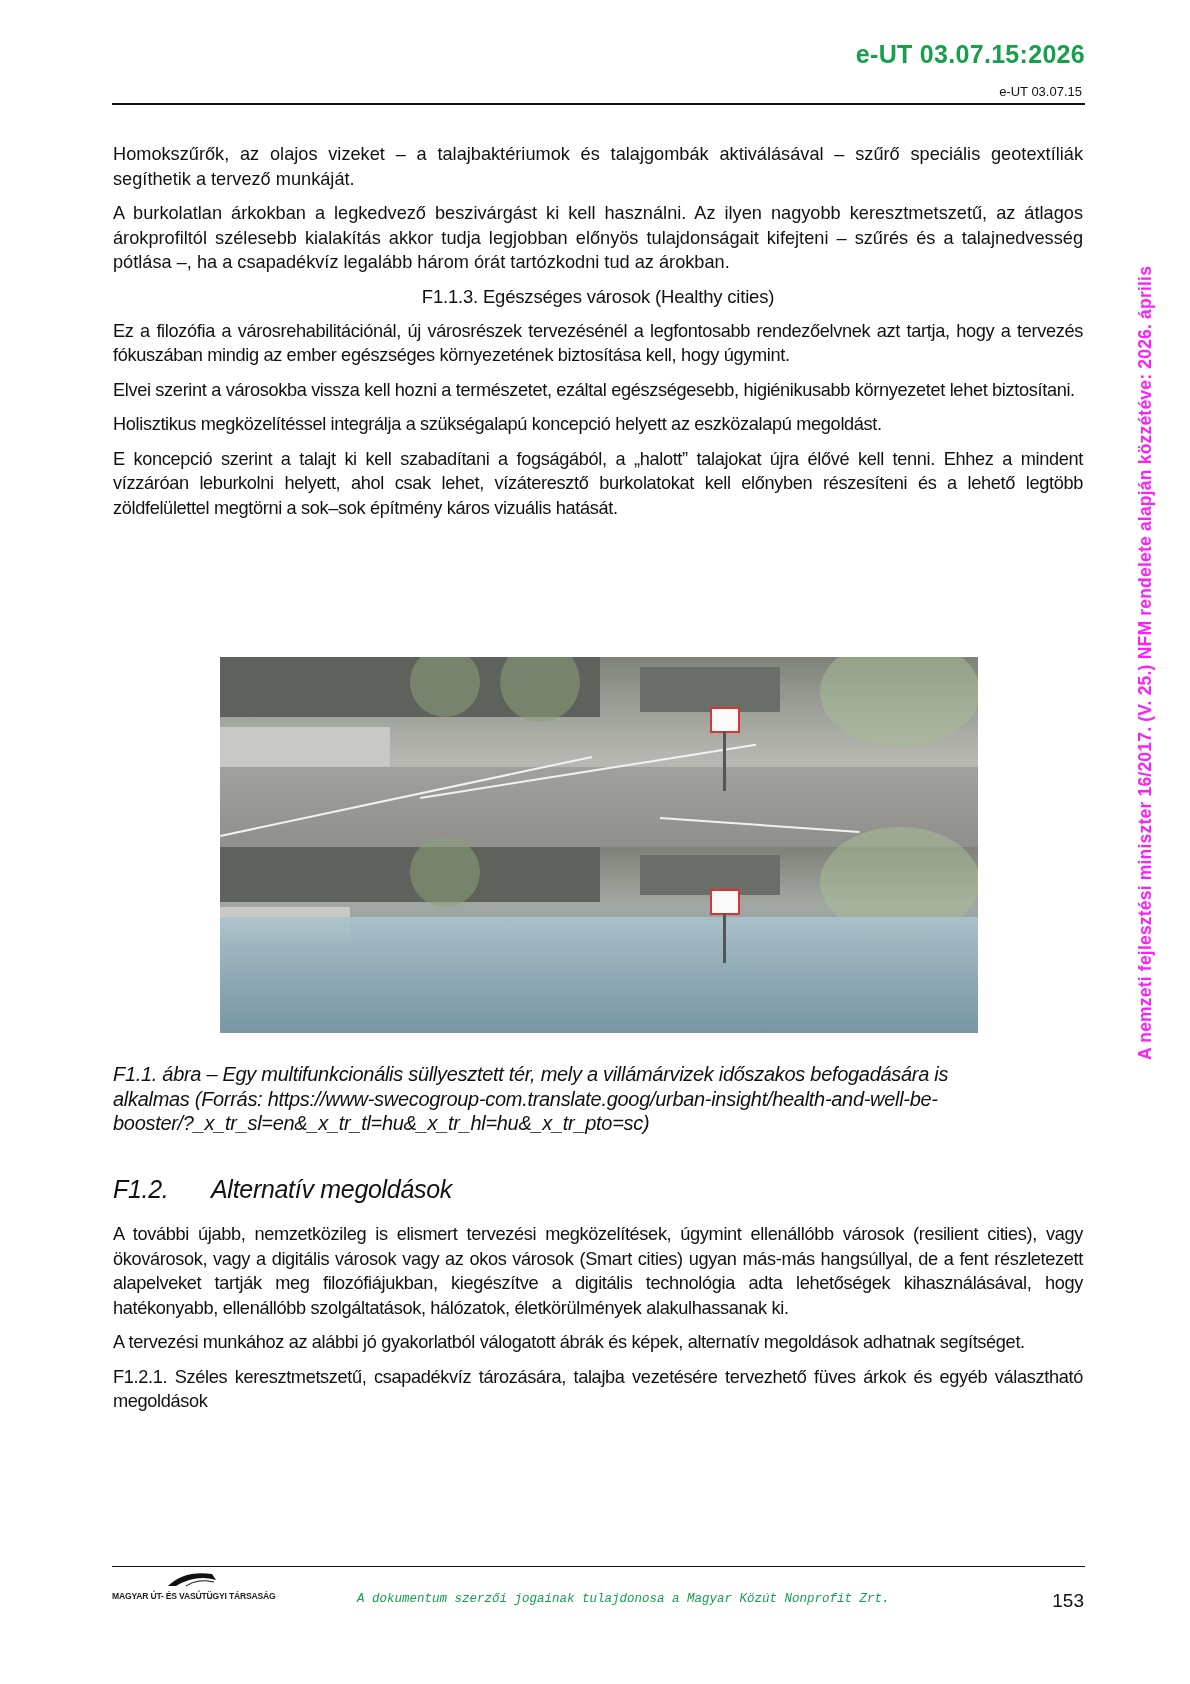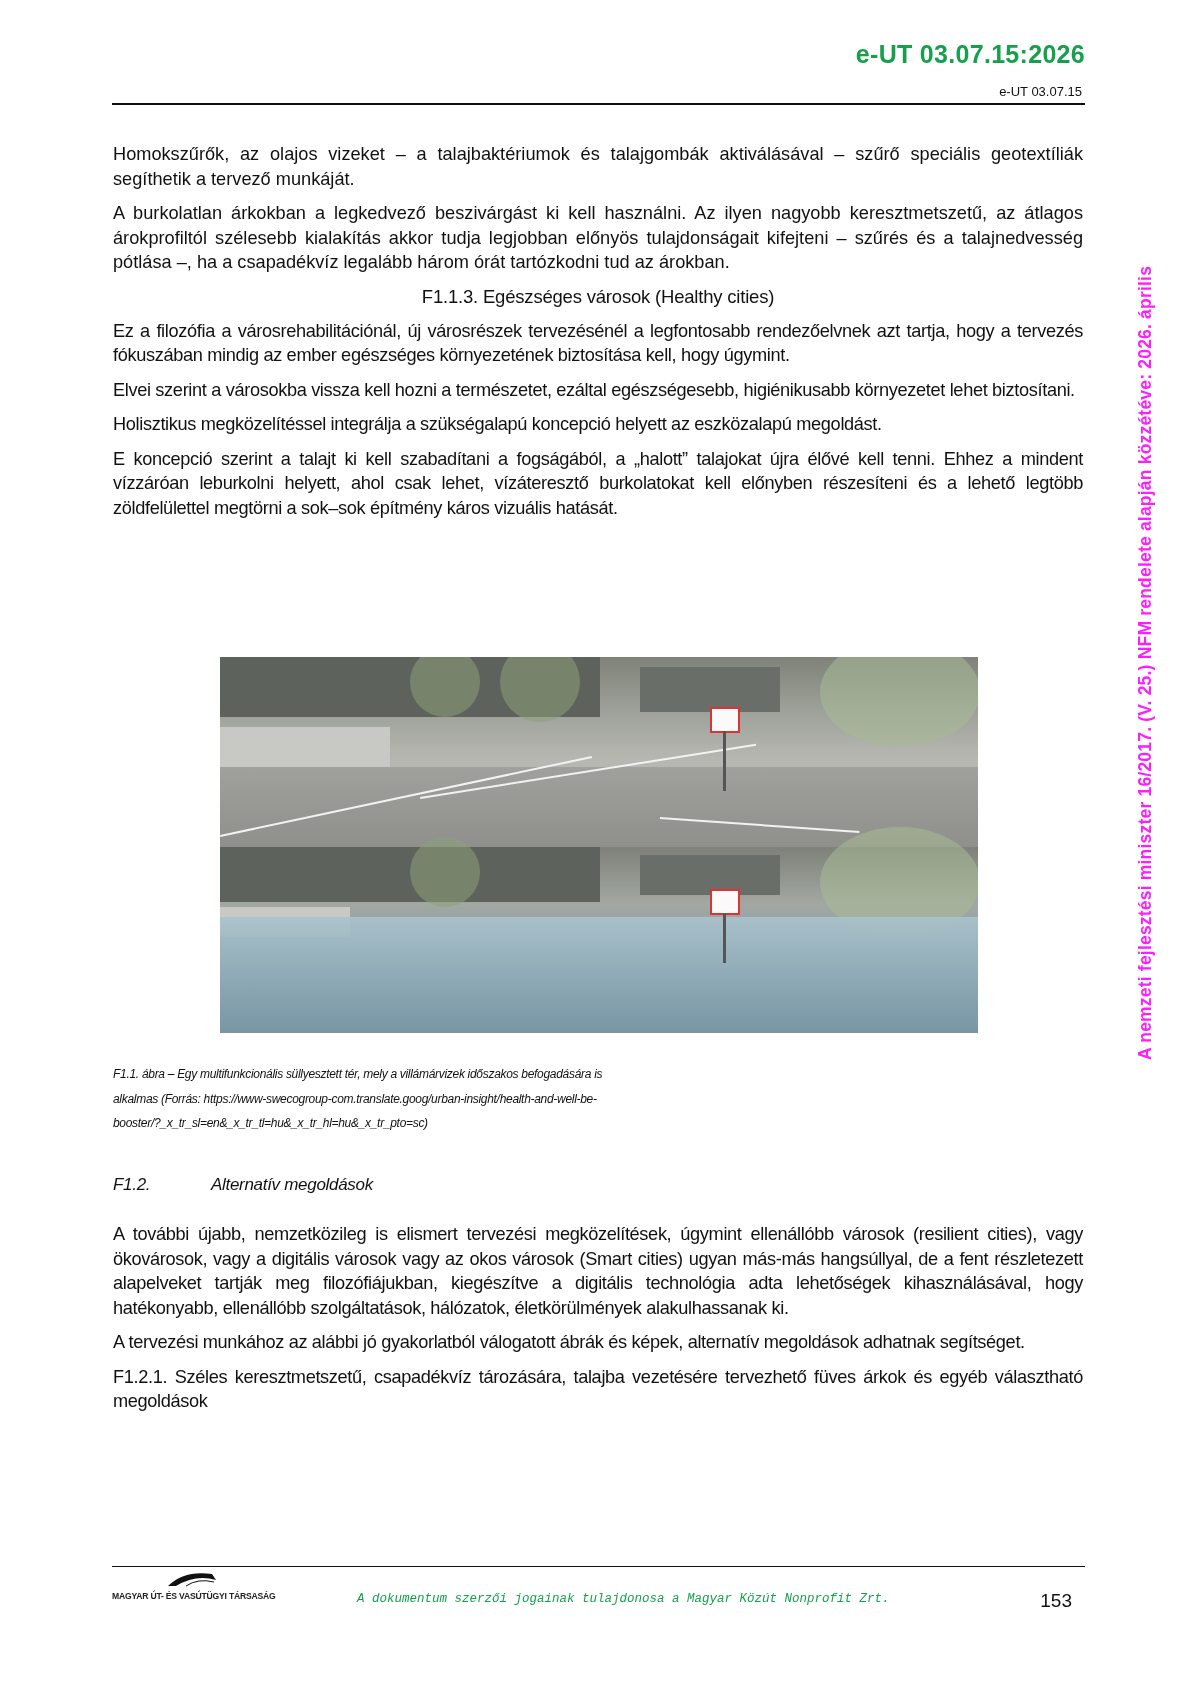--- a/index.html
+++ b/index.html
@@ -28,34 +28,34 @@
   .fig-bottom { position: absolute; left: 0; top: 190px; width: 100%; height: 186px; background: linear-gradient(180deg, #7d8179 0%, #a2a7a1 30%, #8fa1ab 55%, #7b8f99 100%); }
   .bldg { position: absolute; background: #5e625c; }
   .tree { position: absolute; border-radius: 50%; background: rgba(140,160,120,0.55); }
   .court { position: absolute; left: 0; top: 110px; width: 100%; height: 80px; background: linear-gradient(180deg,#a0a19c,#8f908b); }
   .court-line { position: absolute; height: 2px; background: #f2f2f2; transform-origin: 0 0; }
   .hoop { position: absolute; width: 26px; height: 22px; border: 2px solid #d33; background: #fafafa; }
   .pole { position: absolute; width: 3px; background: #555; }
   .water { position: absolute; left: 0; top: 70px; width: 100%; height: 116px; background: linear-gradient(180deg, rgba(170,195,205,0.9), rgba(120,150,165,0.95)); }
   .steps { position: absolute; background: #c8c9c4; }
 
-  .caption { position: absolute; left: 113px; top: 1062px; width: 960px; font-size: 12px; line-height: 24.5px; font-style: italic; letter-spacing: -0.3px; }
+  .caption { position: absolute; left: 113px; top: 1062px; width: 960px; font-size: 20px; line-height: 24.5px; font-style: italic; letter-spacing: -0.3px; }
   .caption div { white-space: nowrap; }
 
-  .heading2 { position: absolute; left: 113px; top: 1175px; font-size: 17px; font-style: italic; letter-spacing: -0.3px; }
+  .heading2 { position: absolute; left: 113px; top: 1175px; font-size: 25px; font-style: italic; letter-spacing: -0.3px; }
   .heading2 .num { display: inline-block; width: 98px; }
 
   .content2 { position: absolute; left: 113px; width: 970px; top: 1222px; }
 
   .footer-rule { position: absolute; left: 112px; right: 105px; top: 1566px; height: 1px; background: #111; }
   .footer-logo { position: absolute; left: 112px; top: 1568px; width: 170px; height: 40px; text-decoration: underline; }
   .footer-logo .swoosh { position: absolute; left: 54px; top: 2px; width: 52px; height: 18px; }
   .footer-logo .logo-text { position: absolute; left: 0; top: 23px; font-size: 8.6px; font-weight: bold; letter-spacing: -0.2px; white-space: nowrap; color: #222; }
   .footer-copy { position: absolute; left: 357px; top: 1592px; font-size: 12.5px; font-style: italic; color: #16a04b; font-family: Liberation Mono, monospace; }
-  .page-num { position: absolute; right: 118px; top: 1590px; font-size: 19px; color: #111; }
+  .page-num { position: absolute; right: 106px; top: 1590px; font-size: 19px; color: #111; }
 </style>
 </head>
 <body>
 
 <div class="doc-code">e-UT 03.07.15:2026</div>
 <div class="doc-subcode">e-UT 03.07.15</div>
 <div class="header-rule"></div>
 
 <div class="side-text">A nemzeti fejlesztési miniszter 16/2017. (V. 25.) NFM rendelete alapján közzétéve: 2026. április</div>
 

